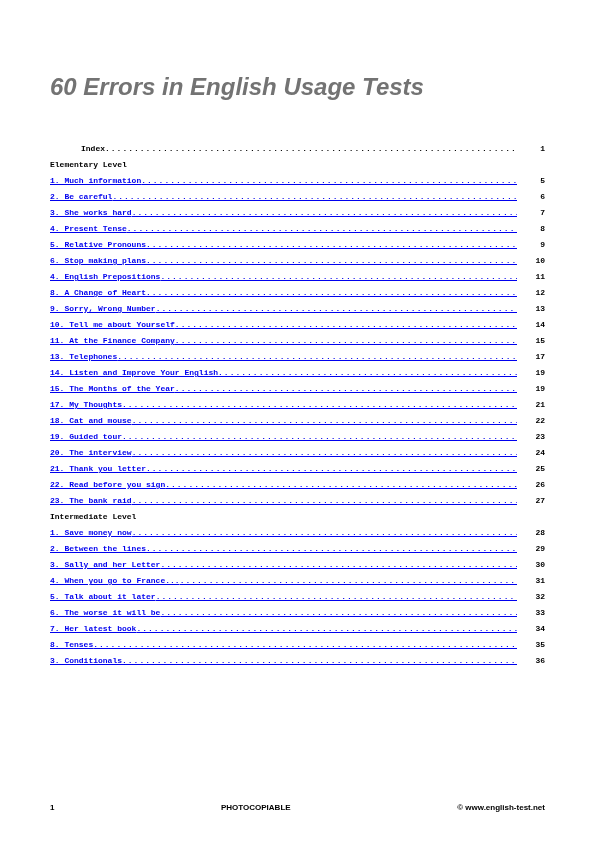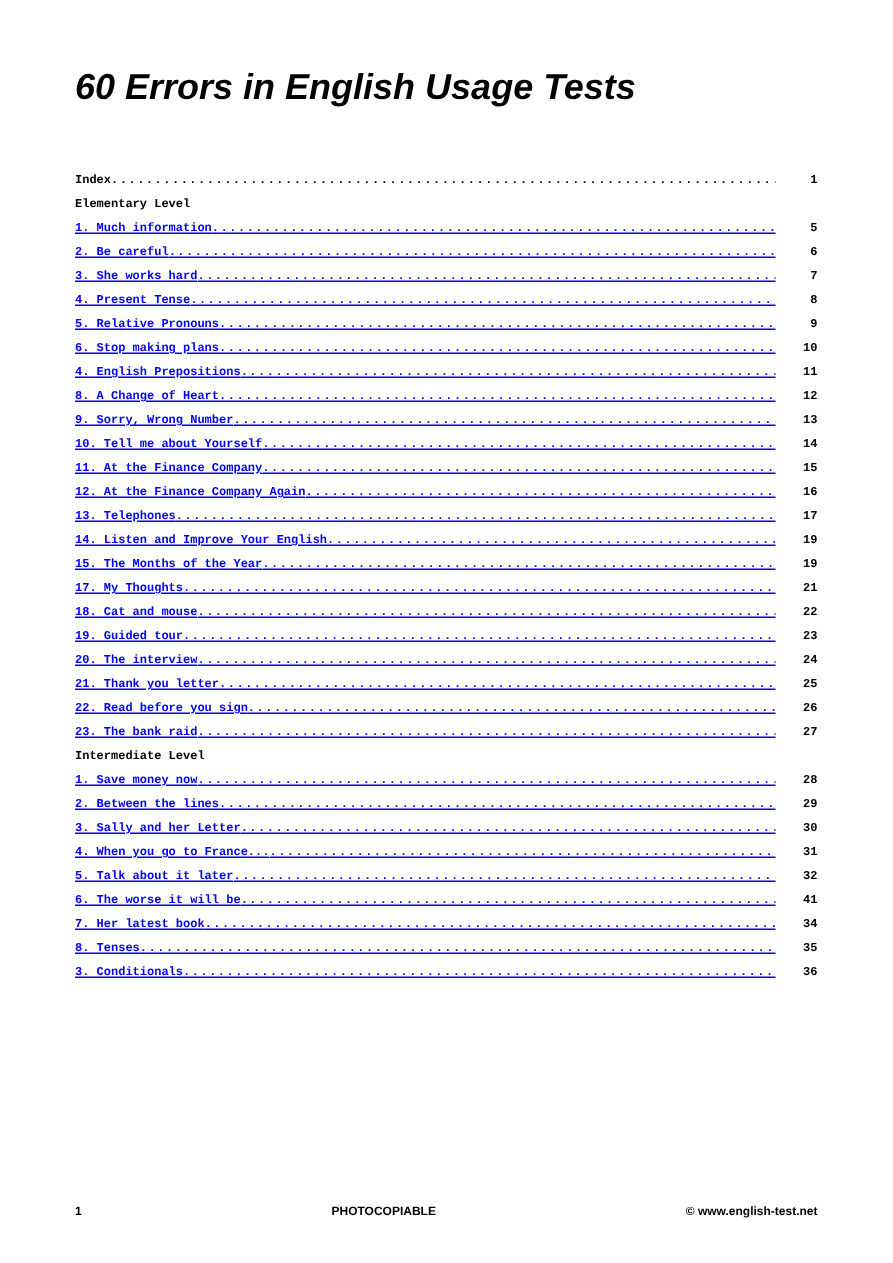--- a/index.html
+++ b/index.html
@@ -10,40 +10,42 @@
     font-family: "Courier New", monospace;
     font-size: 8px;
     position: relative;
     padding: 45px 50px 0 50px;
   }
   .title {
     font-family: Arial, Helvetica, sans-serif;
     font-weight: bold;
     font-style: italic;
     font-size: 24px;
-    color: #000000;
+    color: #737373;
     margin-bottom: 40px;
+    margin-top: 28px;
   }
   .toc-row {
     display: flex;
     align-items: baseline;
     width: 100%;
     line-height: 16px;
     white-space: nowrap;
   }
   .toc-label {
     color: #0000ee;
     text-decoration: underline;
     font-weight: bold;
     flex: 0 0 auto;
   }
   .toc-plain {
     color: #000;
     font-weight: bold;
     flex: 0 0 auto;
+    margin-left: 31px;
   }
   .leader {
     flex: 1 1 auto;
     overflow: hidden;
     color: #000;
     font-weight: bold;
     letter-spacing: 1px;
   }
   .leader::before {
     content: "..................................................................................................................................................................";
@@ -145,25 +147,20 @@
       <a class="toc-label" href="#">10. Tell me about Yourself </a>
       <span class="leader-link"></span>
       <span class="pg">14</span>
     </div>
     <div class="toc-row">
       <a class="toc-label" href="#">11. At the Finance Company </a>
       <span class="leader-link"></span>
       <span class="pg">15</span>
     </div>
     <div class="toc-row">
-      <a class="toc-label" href="#">12. At the Finance Company Again </a>
-      <span class="leader-link"></span>
-      <span class="pg">16</span>
-    </div>
-    <div class="toc-row">
       <a class="toc-label" href="#">13. Telephones </a>
       <span class="leader-link"></span>
       <span class="pg">17</span>
     </div>
     <div class="toc-row">
       <a class="toc-label" href="#">14. Listen and Improve Your English </a>
       <span class="leader-link"></span>
       <span class="pg">19</span>
     </div>
     <div class="toc-row">
@@ -228,21 +225,21 @@
       <span class="pg">31</span>
     </div>
     <div class="toc-row">
       <a class="toc-label" href="#">5. Talk about it later </a>
       <span class="leader-link"></span>
       <span class="pg">32</span>
     </div>
     <div class="toc-row">
       <a class="toc-label" href="#">6. The worse it will be </a>
       <span class="leader-link"></span>
-      <span class="pg">41</span>
+      <span class="pg">33</span>
     </div>
     <div class="toc-row">
       <a class="toc-label" href="#">7. Her latest book </a>
       <span class="leader-link"></span>
       <span class="pg">34</span>
     </div>
     <div class="toc-row">
       <a class="toc-label" href="#">8. Tenses </a>
       <span class="leader-link"></span>
       <span class="pg">35</span>

